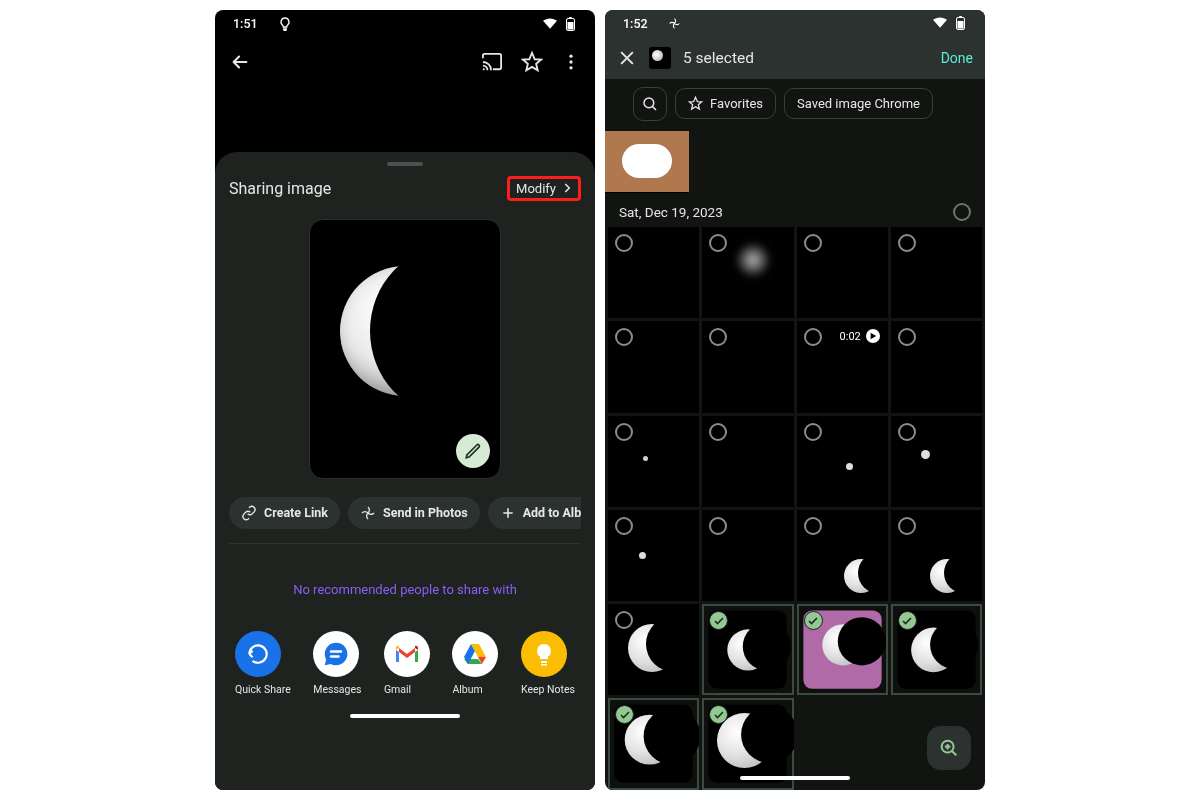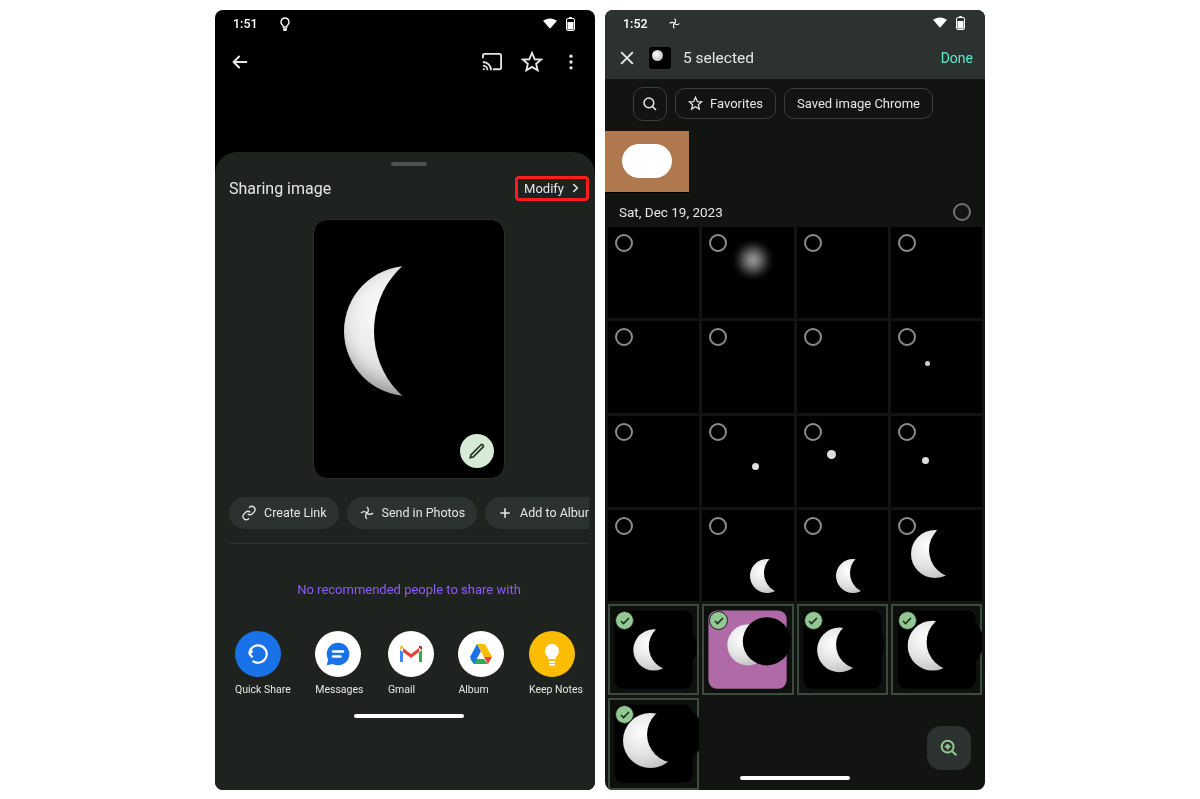--- a/index.html
+++ b/index.html
@@ -50,21 +50,21 @@
   }
   .topbar-right { display:flex; gap:18px; align-items:center; }
   .icon-btn { color:#e6e6e6; display:flex; align-items:center; justify-content:center; cursor:pointer; }
 
   .dark-gap { flex: 0 0 66px; }
 
   .sheet {
     flex: 1;
     background: #1e2320;
     border-radius: 22px 22px 0 0;
-    padding: 14px 6px 0 14px;
+    padding: 14px 14px 0 14px;
     display:flex;
     flex-direction:column;
     position:relative;
   }
   .grab {
     width:36px; height:4px; border-radius:2px; background:#4b5350;
     margin: -4px auto 10px auto;
   }
   .sheet-header { display:flex; align-items:center; justify-content:space-between; }
   .sheet-title { font-size:16px; color:#e6e6e6; }
@@ -117,20 +117,21 @@
     border-bottom:1px solid #30342f;
   }
   .chip {
     display:flex; align-items:center; gap:7px;
     padding: 8px 12px;
     background:#2c3230;
     border-radius: 20px;
     font-size:12.5px;
     white-space:nowrap;
     cursor:pointer;
+    font-weight:bold;
   }
 
   .no-rec {
     text-align:center;
     font-size:13px;
     color:#8b5cf6;
     margin: 38px 0 34px 0;
   }
 
   .apps-row {
@@ -518,20 +519,31 @@
       </div>
 
     <div class="cell">
         <span class="ring"></span>
       </div>
     <div class="cell">
         <span class="ring"></span>
       </div>
     <div class="cell">
         <span class="ring"></span>
+      <div class="vid-badge">
+        <span>0:02</span>
+        <span class="play">
+            <svg width="8" height="8" viewBox="0 0 10 10">
+              <path fill="#000" d="M2 1v8l7-4z"></path>
+            </svg>
+          </span>
+      </div>
+    </div>
+    <div class="cell">
+        <span class="ring"></span>
       </div>
 
     <div class="cell">
         <span class="ring"></span>
         <div class="dot2"></div>
       </div>
     <div class="cell">
         <span class="ring"></span>
       </div>
     <div class="cell">

